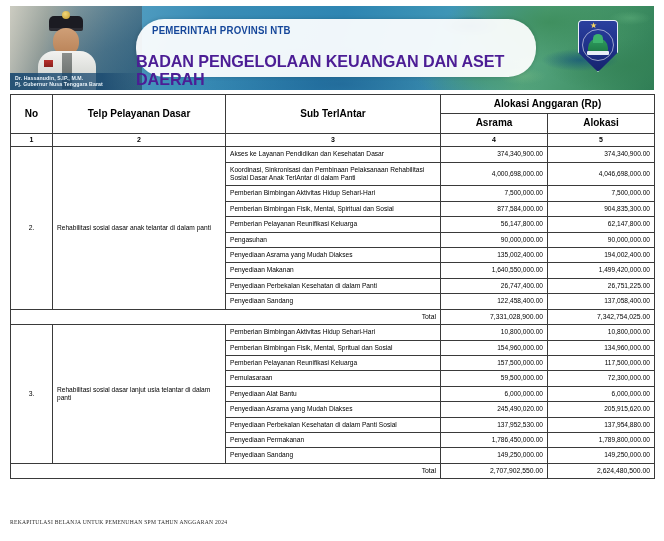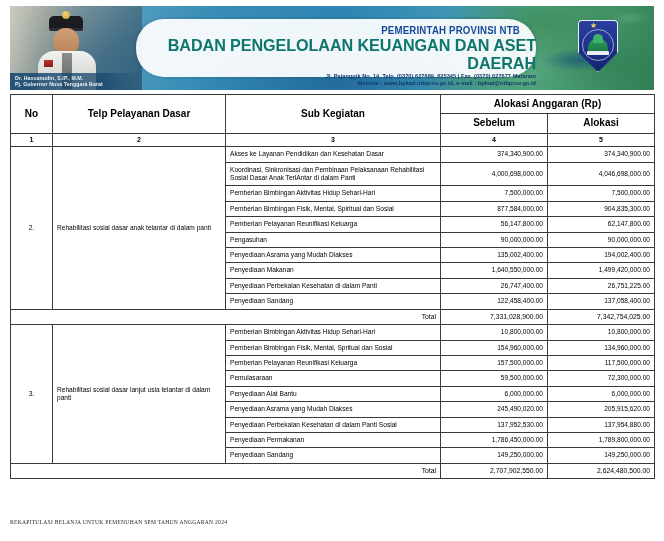--- a/index.html
+++ b/index.html
@@ -104,39 +104,39 @@
     white-space: nowrap;
     letter-spacing: .1px;
   }
   
   .lh-plate {
     position: absolute; left: 126px; top: 13px;
     width: 400px; height: 58px;
     background: rgba(255,255,255,.93);
     border-radius: 28px;
     box-shadow: 0 0 4px rgba(0,0,0,.18);
-    text-align: right;
+    text-align: left;
     padding-top: 5px;
   }
   .lh-line1 {
     color: #16479a;
     font-size: 10.5px;
     font-weight: bold;
     letter-spacing: .2px;
     line-height: 12px;
     font-family: "Liberation Sans", sans-serif;
     transform: scaleX(.92);
   }
   .lh-line2 {
-    color: #0f766e;
+    color: #4c1d95;
     font-size: 16.2px;
     font-weight: bold;
     letter-spacing: -.1px;
     line-height: 18px;
-    margin-top: 0px;
+    margin-top: 16px;
   }
   .lh-line3, .lh-line4 {
     color: #11396f;
     font-size: 5.6px;
     font-weight: bold;
     line-height: 7.4px;
     letter-spacing: .05px;
   }
   .lh-line3 { margin-top: 1px; }
   
@@ -284,25 +284,25 @@
         <col class="col-no">
           <col class="col-jenis">
           <col class="col-sub">
           <col class="col-seb">
           <col class="col-ses">
       </colgroup>
       <thead>
         <tr>
           <th rowspan="2">No</th>
           <th rowspan="2">Telp Pelayanan Dasar</th>
-          <th rowspan="2">Sub Kegiatan</th>
+          <th rowspan="2">Sub TerlAntar</th>
           <th colspan="2">Alokasi Anggaran (Rp)</th>
         </tr>
         <tr>
-          <th>Sebelum</th>
+          <th>Asrama</th>
           <th>Alokasi</th>
         </tr>
         <tr class="numrow">
           <td>1</td>
           <td>2</td>
           <td>3</td>
           <td>4</td>
           <td>5</td>
         </tr>
       </thead>

